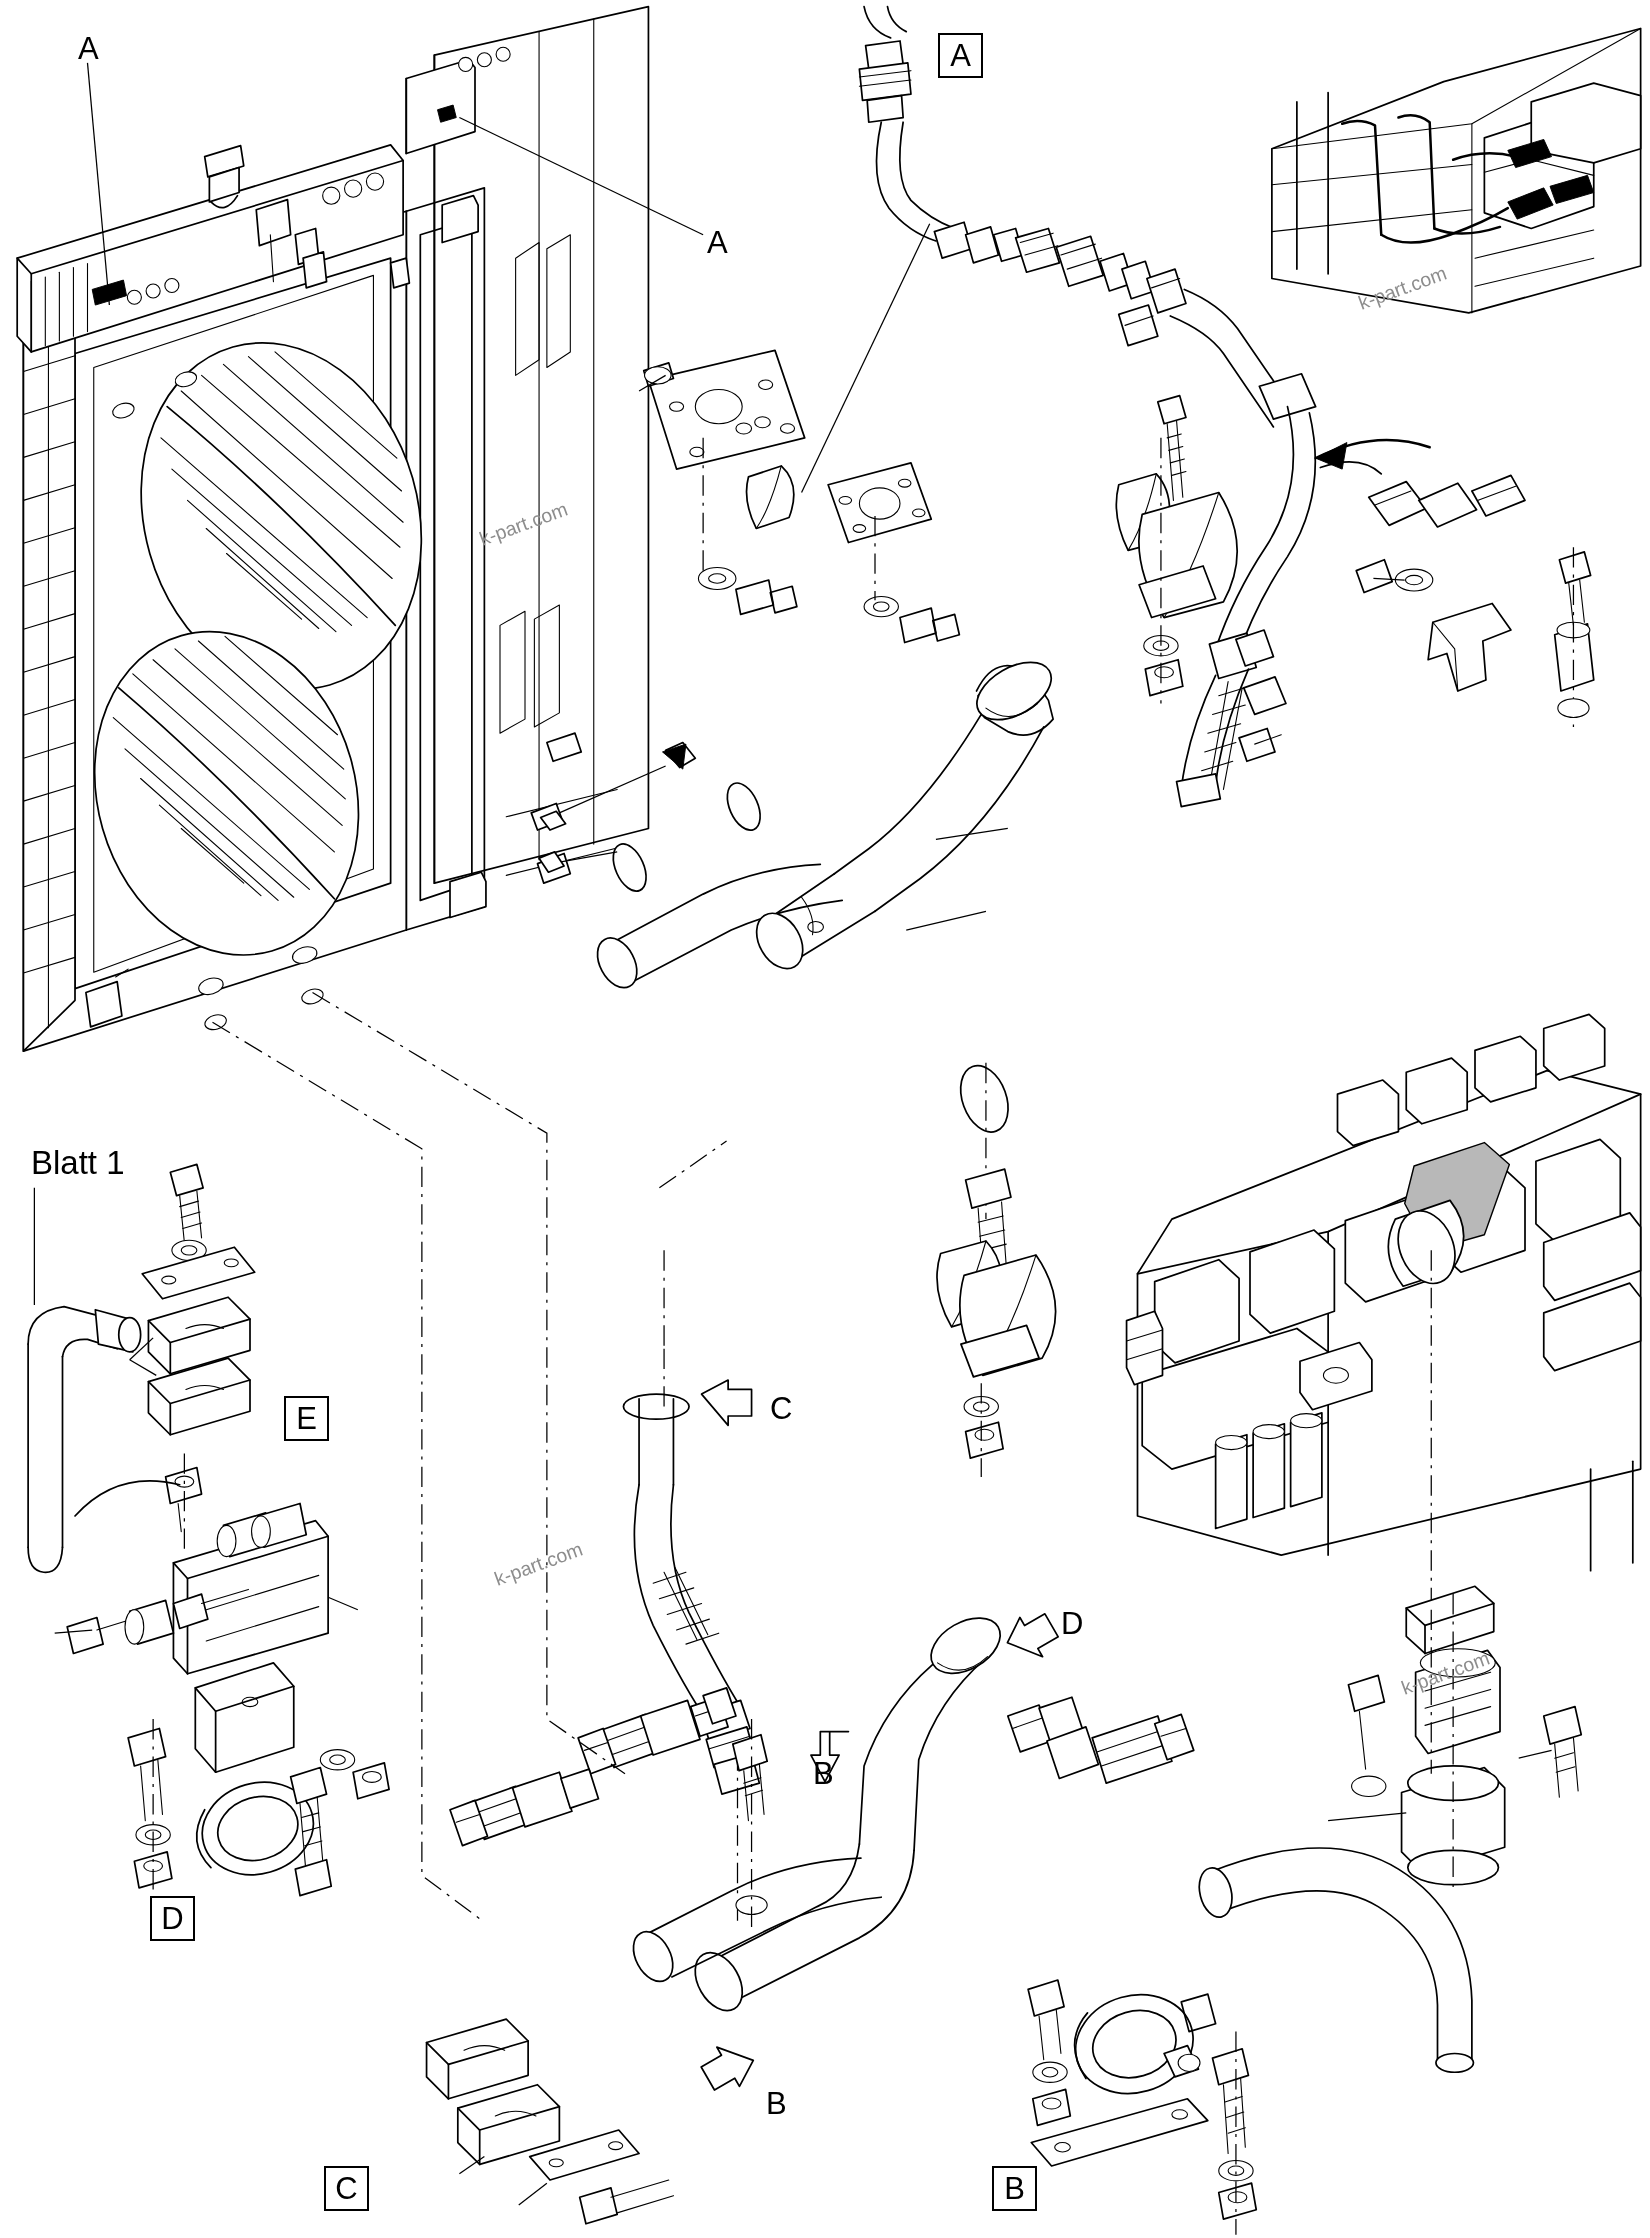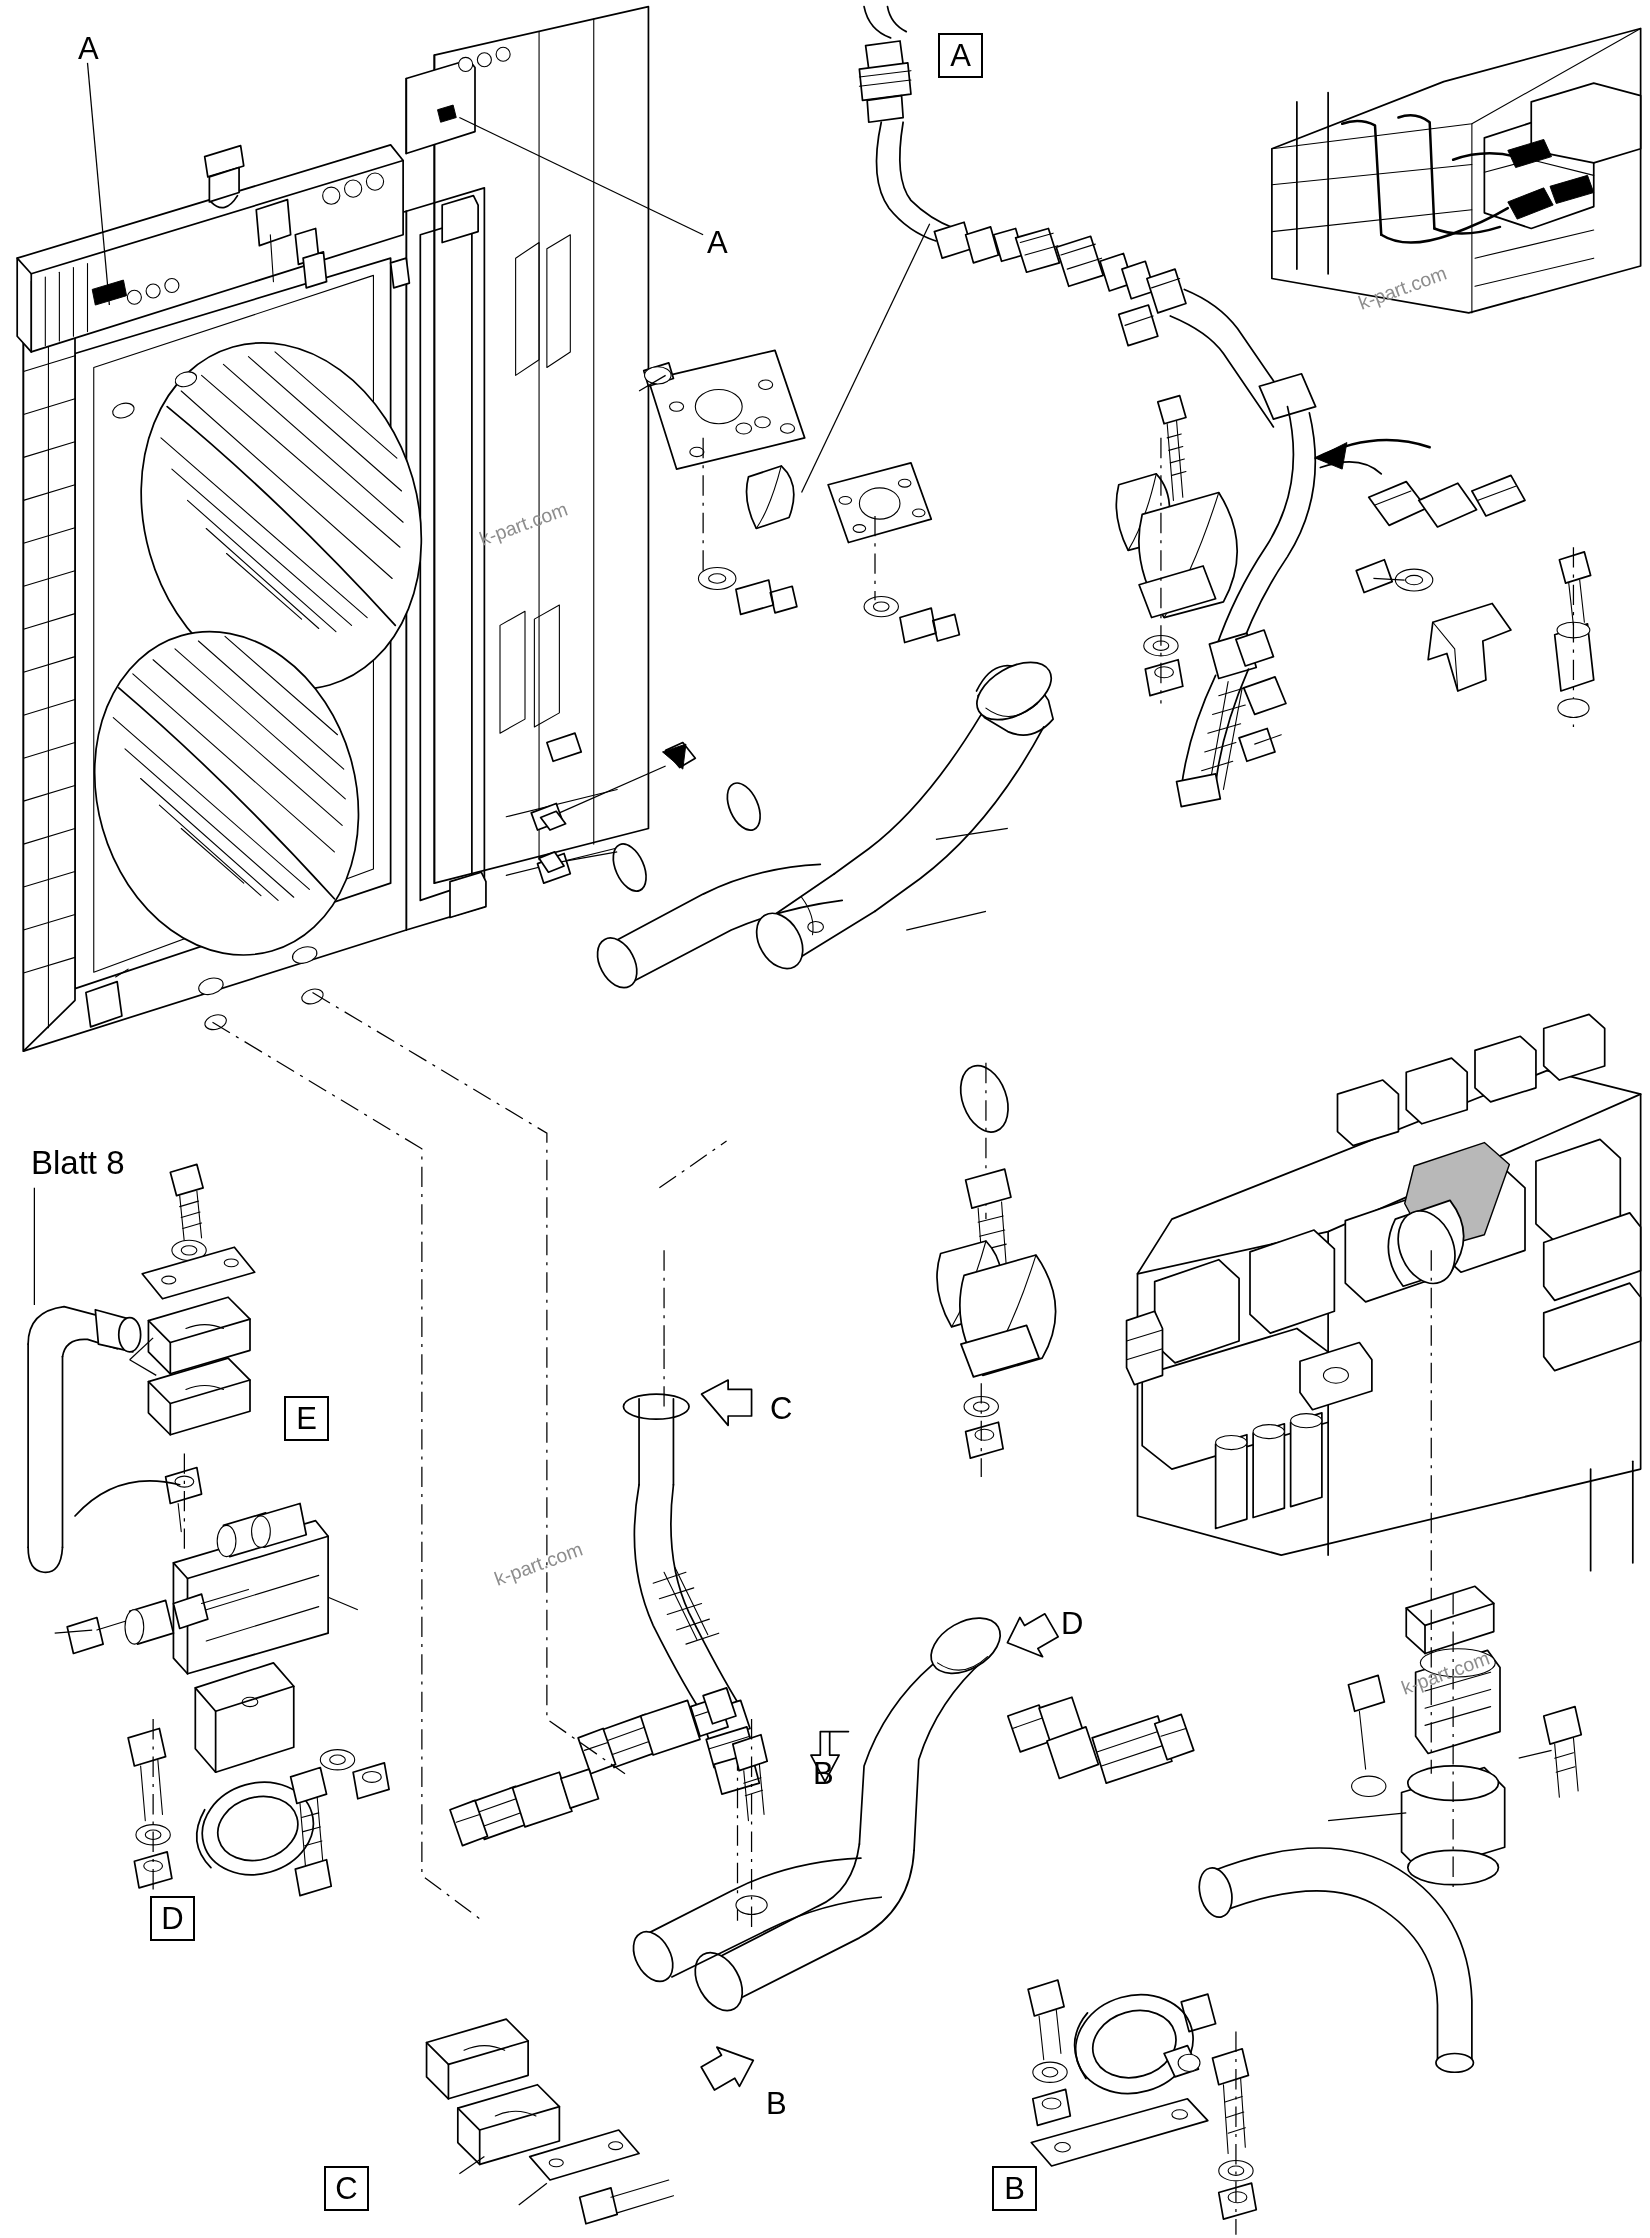--- a/index.html
+++ b/index.html
@@ -842,21 +842,21 @@
   <div class="lbl-boxed" style="left:938px; top:33px;">A</div>
   <div class="lbl-boxed" style="left:284px; top:1396px;">E</div>
   <div class="lbl" style="left:770px; top:1393px;">C</div>
   <div class="lbl" style="left:1061px; top:1608px;">D</div>
   <div class="lbl" style="left:813px; top:1758px;">B</div>
   <div class="lbl" style="left:766px; top:2088px;">B</div>
   <div class="lbl-boxed" style="left:150px; top:1896px;">D</div>
   <div class="lbl-boxed" style="left:324px; top:2166px;">C</div>
   <div class="lbl-boxed" style="left:992px; top:2166px;">B</div>
 
-  <div class="lbl" style="left:31px; top:1146px; font-size:33px;">Blatt 8</div>
+  <div class="lbl" style="left:31px; top:1146px; font-size:33px;">Blatt 1</div>
 
   <div class="wm wm-rot" style="left:477px; top:531px;">k-part.com</div>
   <div class="wm wm-rot" style="left:1356px; top:295px;">k-part.com</div>
   <div class="wm wm-rot" style="left:492px; top:1571px;">k-part.com</div>
   <div class="wm wm-rot" style="left:1399px; top:1680px;">k-part.com</div>
 
 </div>
 
 
 </body></html>

